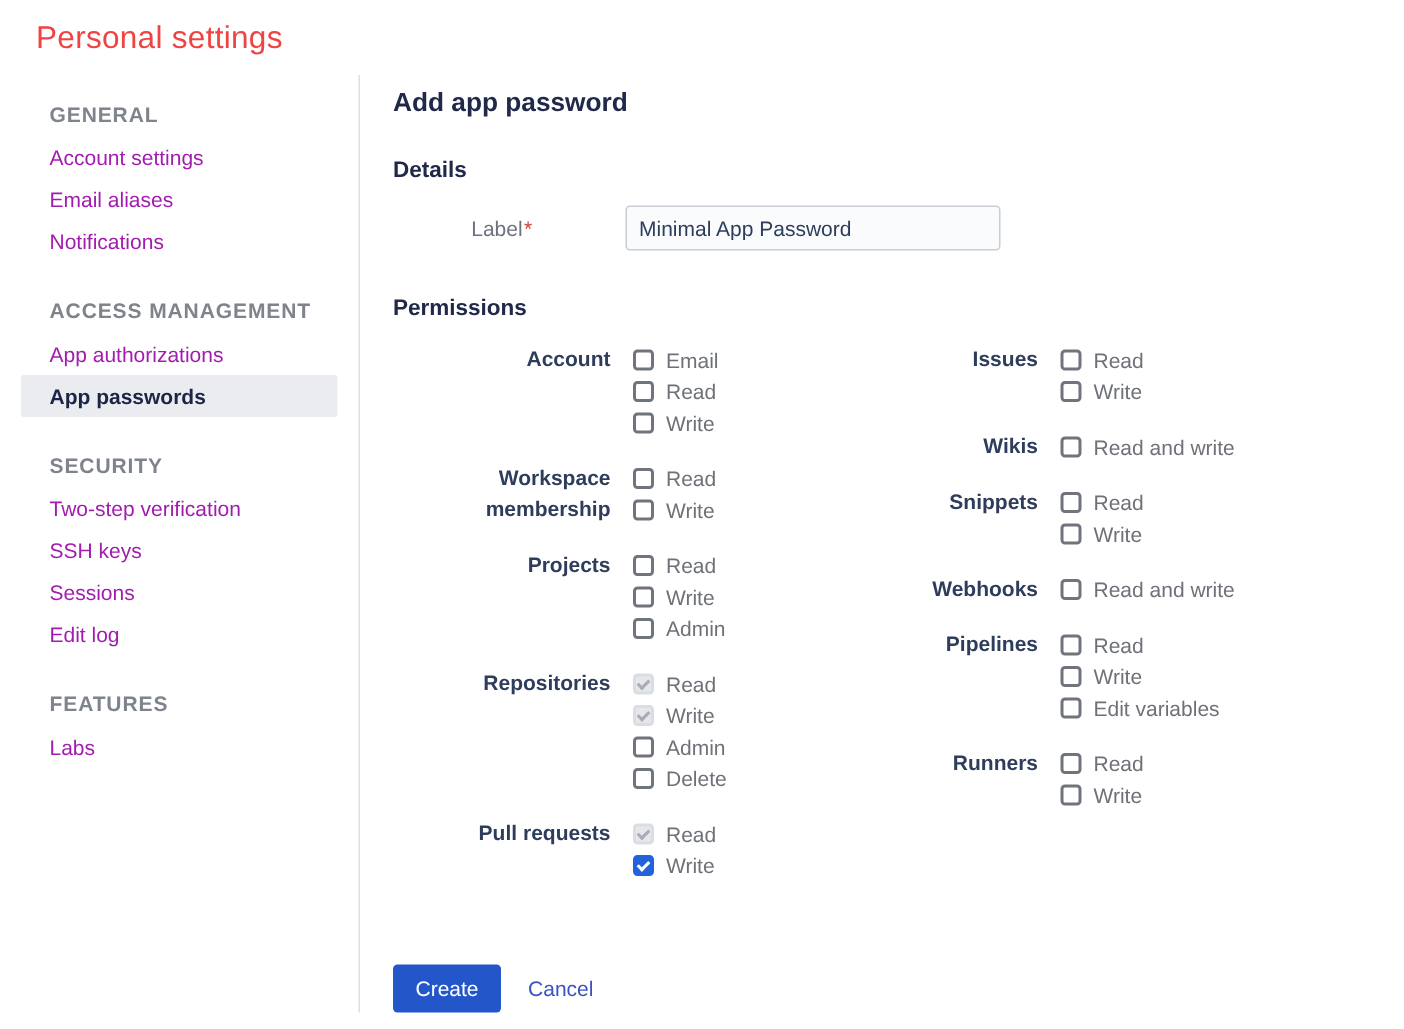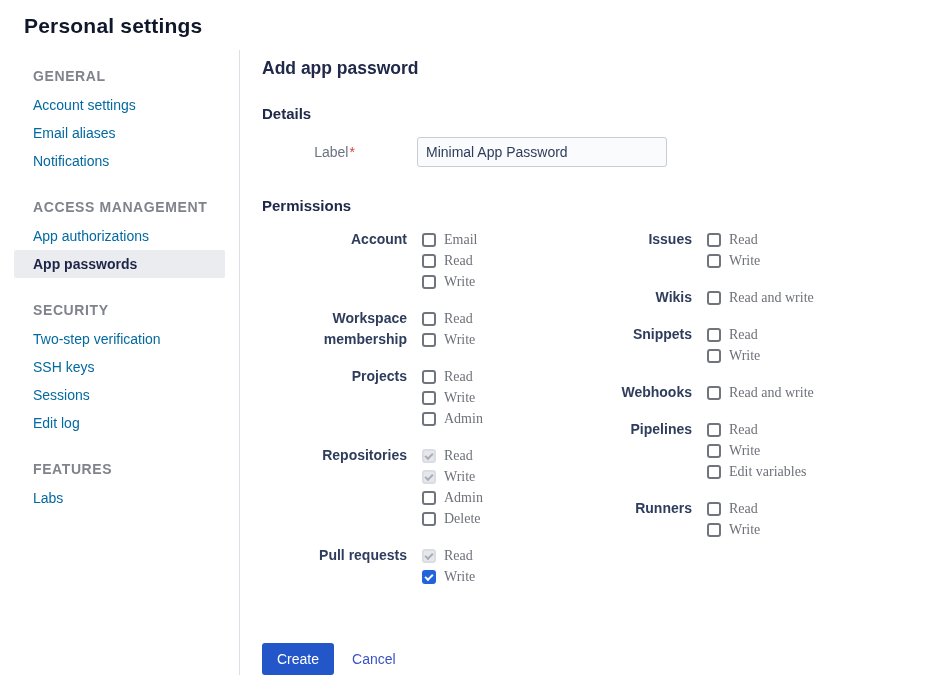--- a/index.html
+++ b/index.html
@@ -4,34 +4,34 @@
 <style>
   * { box-sizing: border-box; }
   html,body { margin:0; padding:0; }
   body {
     width:936px; height:686px; overflow:hidden;
     background:#ffffff;
     font-family:"Liberation Sans", sans-serif;
     color:#20294a;
   }
   .page-header { padding:14px 0 0 24px; height:50px; }
-  .page-title { font-size:21px; font-weight:bold; color:#0f172a; margin:0; letter-spacing:.2px; }
+  .page-title { font-size:21px; font-weight:normal; color:#ef4444; margin:0; letter-spacing:.2px; }
 
   .layout { display:flex; align-items:stretch; min-height:624px; }
 
   
   .sidebar { width:239px; flex:none; padding:10px 0 0 14px; }
   .nav-section { margin-bottom:16px; }
   .nav-heading {
     font-size:14px; font-weight:bold; color:#7f838c;
     letter-spacing:.6px; padding:8px 0 7px 19px;
   }
   .nav-item {
     width:211px; padding:6px 0 6px 19px; font-size:14px;
-    color:#0369a1; cursor:pointer; border-radius:2px;
+    color:#a21caf; cursor:pointer; border-radius:2px;
   }
   .nav-item.selected {
     background:#ebecf0; color:#1d2547; font-weight:bold;
   }
 
   
   .main {
     flex:1; border-left:1px solid #dcdfe4;
     padding:8px 24px 0 22px;
   }
@@ -57,21 +57,21 @@
 
   .perm-group { display:flex; margin-bottom:16px; }
   .perm-group-label {
     flex:none; text-align:right; font-size:14px; font-weight:bold;
     color:#2e3d5c; line-height:21px;
   }
   .perm-col-left  .perm-group-label { width:145px; }
   .perm-col-right .perm-group-label { width:90px; }
   .perm-options { margin-left:15px; }
   .perm-option { display:flex; align-items:center; height:21px; }
-  .perm-option-label { font-size:14px; color:#6e7178; margin-left:8px; cursor:pointer;font-family:Liberation Serif, serif; }
+  .perm-option-label { font-size:14px; color:#6e7178; margin-left:8px; cursor:pointer; }
 
   .cb {
     width:14px; height:14px; flex:none; position:relative;
     border:2px solid #70747c; border-radius:3px; background:#fff; cursor:pointer;
   }
   .cb.checked { background:#2262dd; border-color:#2262dd; }
   .cb.checked::after {
     content:""; position:absolute; left:1px; top:2px;
     width:6px; height:3px;
     border-left:2px solid #fff; border-bottom:2px solid #fff;

